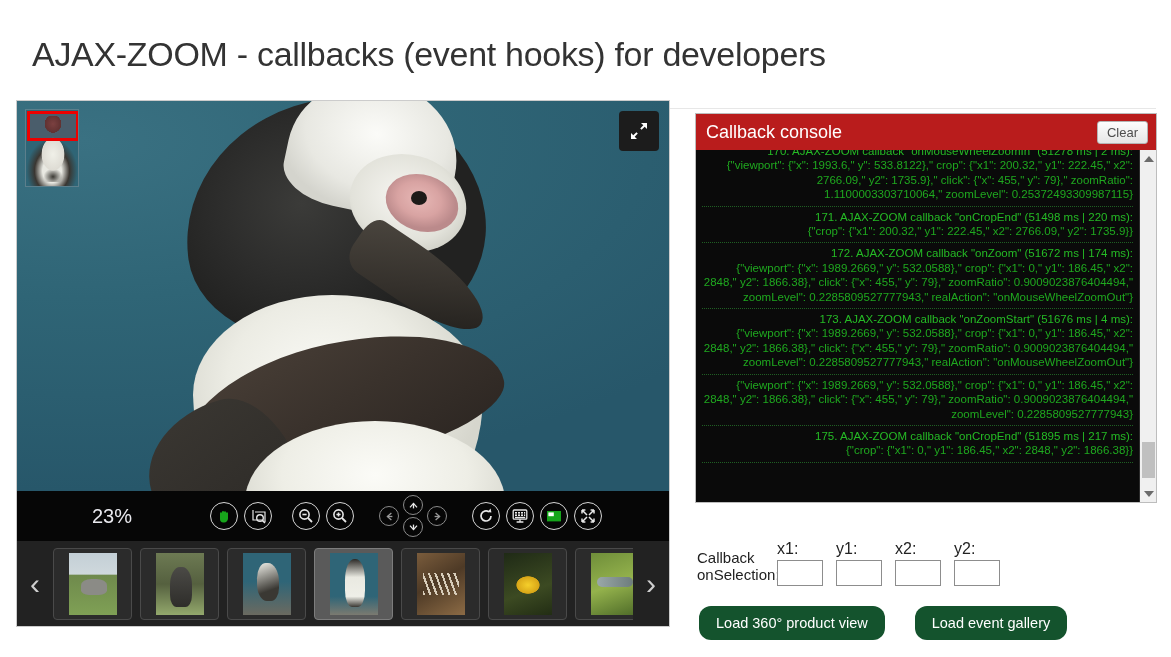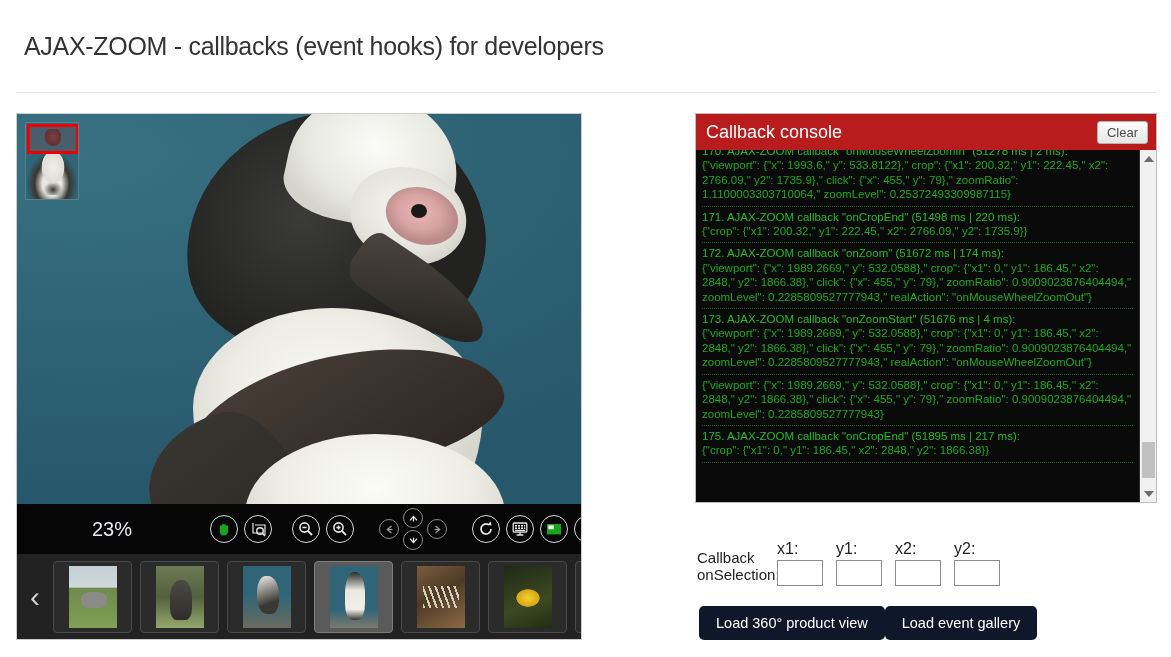--- a/index.html
+++ b/index.html
@@ -18,33 +18,33 @@
 
   
   .page-header {
     position: absolute;
     left: 16px; top: 18px;
     width: 1140px;
     padding-bottom: 18px;
     border-bottom: 1px solid #e7e7e7;
   }
   .page-title {
-    margin: 8px;
-    font-size: 25px;
+    margin: 16px;
+    font-size: 34px;
     font-weight: normal;
     color: #333333;
     letter-spacing: -0.3px;
     line-height: 40px;
   }
 
   
   .viewer {
     position: absolute;
-    left: 16px; top: 113px;
-    width: 566px; height: 527px;
+    left: 16px; top: 100px;
+    width: 654px; height: 527px;
     background: #1a1a1a;
     border: 1px solid #cccccc;
     overflow: hidden;
   }
   .stage {
     position: absolute;
     left: 0; top: 0;
     width: 652px; height: 390px;
     overflow: hidden;
     background: #2f6474;
@@ -345,20 +345,21 @@
     left: 0; top: 36px; right: 0; bottom: 0;
     background: #0a0a0a;
     overflow: hidden;
     display: flex;
   }
   .log-area {
     flex: 1;
     padding: 0 6px 0 6px;
     overflow: hidden;
     position: relative;
+    text-align: right;
   }
   .log-entry {
     border-bottom: 1px dotted #1f5f23;
     padding: 3px 0 4px 0;
     color: #22b522;
     font-size: 11.5px;
     line-height: 14.4px;
     font-family: "Liberation Sans", sans-serif;
     word-break: break-word;
   }
@@ -424,27 +425,27 @@
     padding: 2px 3px;
     font-family: "Liberation Sans", sans-serif;
   }
 
   .btn-row {
     position: absolute;
     left: 699px; top: 606px;
     display: flex;
   }
   .blue-btn {
-    background: #0f172a;
+    background: #14532d;
     border: none;
-    border-radius: 5px;
+    border-radius: 12px;
     color: #ffffff;
     font-size: 14.5px;
     padding: 9px 17px;
-    margin-right: 0;
+    margin-right: 30px;
     cursor: pointer;
     font-family: "Liberation Sans", sans-serif;
   }
 </style>
 </head>
 <body>
 
 <div id="page">
 
   <div class="page-header">

